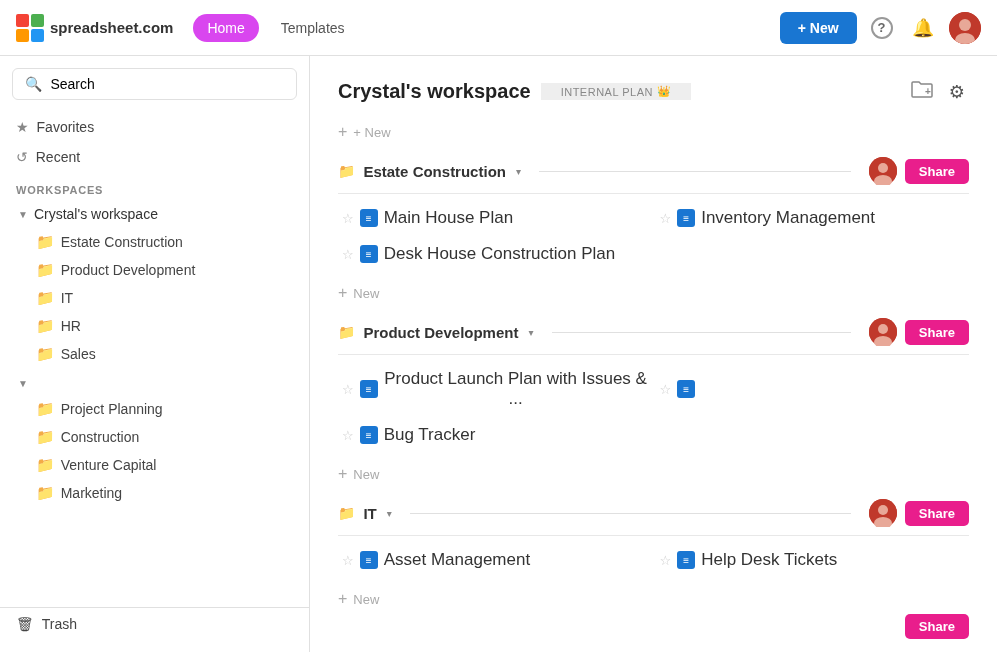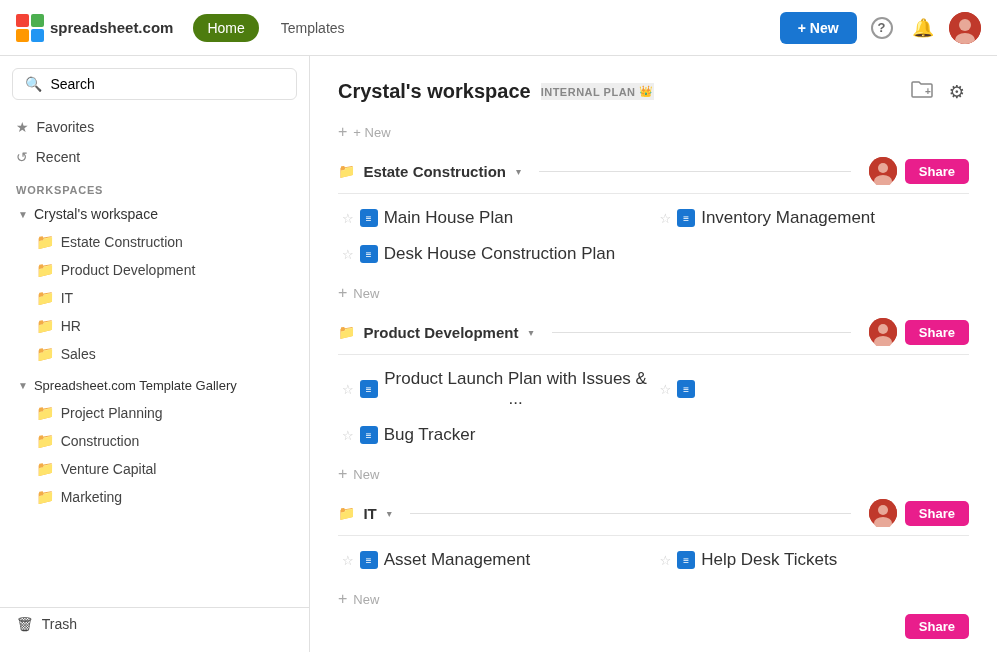--- a/index.html
+++ b/index.html
@@ -10,21 +10,21 @@
       display: flex; align-items: center; padding: 0 16px; height: 56px;
       border-bottom: 1px solid #e0e0e0; flex-shrink: 0; gap: 8px;
     }
     .logo { display: flex; align-items: center; gap: 6px; margin-right: 12px; }
     .logo-icon { width: 28px; height: 28px; }
     .logo-text { font-size: 15px; font-weight: 600; color: #333; }
     .nav-btn {
       padding: 6px 14px; border-radius: 20px; font-size: 14px; font-weight: 500;
       border: none; cursor: pointer; background: transparent; color: #555;
     }
-    .nav-btn.active { background: #4d7c0f; color: #fff; }
+    .nav-btn.active { background: #d946ef; color: #fff; }
     .header-spacer { flex: 1; }
     .new-btn {
       display: flex; align-items: center; gap: 6px;
       background: #1976d2; color: #fff; border: none; border-radius: 6px;
       padding: 8px 18px; font-size: 14px; font-weight: 600; cursor: pointer;
     }
     .icon-btn {
       background: none; border: none; cursor: pointer; padding: 6px;
       color: #555; font-size: 18px; border-radius: 50%;
       display: flex; align-items: center; justify-content: center;
@@ -79,22 +79,22 @@
     
     .main {
       flex: 1; overflow-y: auto; padding: 0;
     }
     .workspace-header {
       display: flex; align-items: center; padding: 20px 28px 10px;
       gap: 10px;
     }
     .workspace-title { font-size: 20px; font-weight: 700; color: #222; }
     .workspace-badge {
-      background: #eee; border-radius: 0; padding: 2px 0;
-      font-size: 11px; font-weight: 700; color: #888; letter-spacing: 0.5px;
+      background: #eee; border-radius: 0; padding: 2px 20px;
+      font-size: 11px; font-weight: 400; color: #888; letter-spacing: 0.5px;
       display: flex; align-items: center; gap: 4px;
     }
     .workspace-actions { margin-left: auto; display: flex; align-items: center; gap: 8px; }
     .workspace-action-btn {
       background: none; border: none; cursor: pointer; color: #555;
       font-size: 18px; padding: 4px;
     }
     .new-item-row {
       display: flex; align-items: center; gap: 6px; padding: 6px 28px;
       color: #888; cursor: pointer; font-size: 14px;
@@ -199,21 +199,20 @@
       <span class="icon-folder">📁</span>
       <span>HR</span>
     </div>
     <div class="sidebar-folder">
       <span class="icon-folder">📁</span>
       <span>Sales</span>
     </div>
 
     <div class="sidebar-gallery">
       <span class="chevron">▼</span>
-      <span style="font-size:13px;">Spreadsheet.com Template Gallery</span>
     </div>
 
     <div class="sidebar-gallery-item">
       <span class="icon-folder">📁</span>
       <span>Project Planning</span>
     </div>
     <div class="sidebar-gallery-item">
       <span class="icon-folder">📁</span>
       <span>Construction</span>
     </div>

